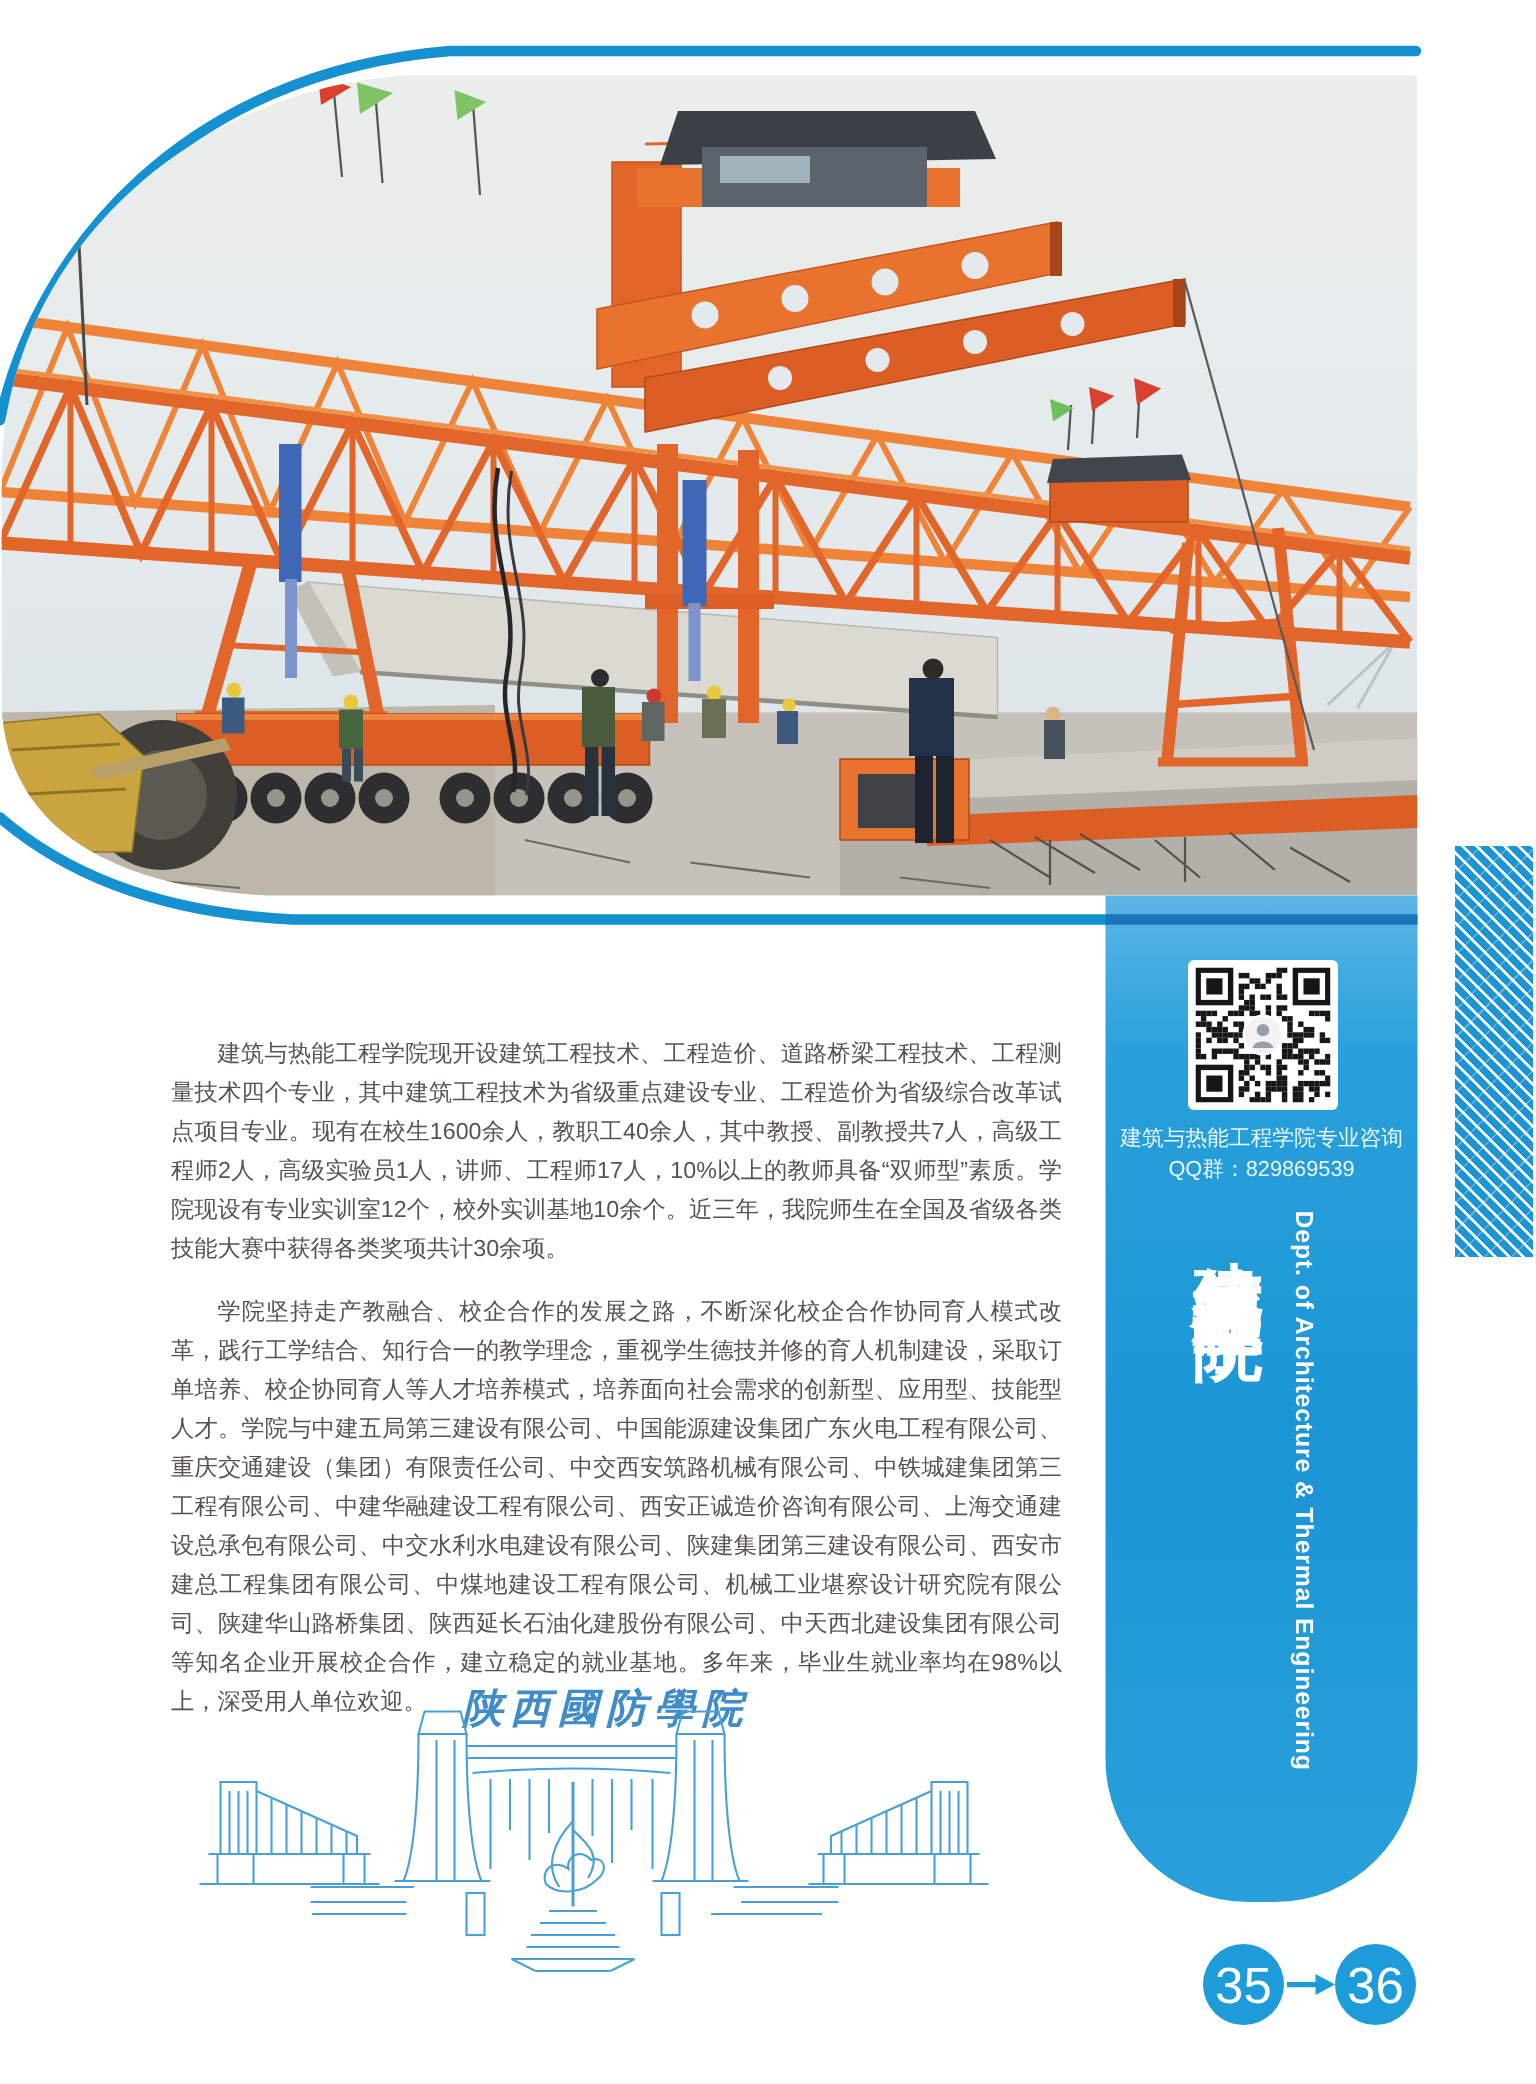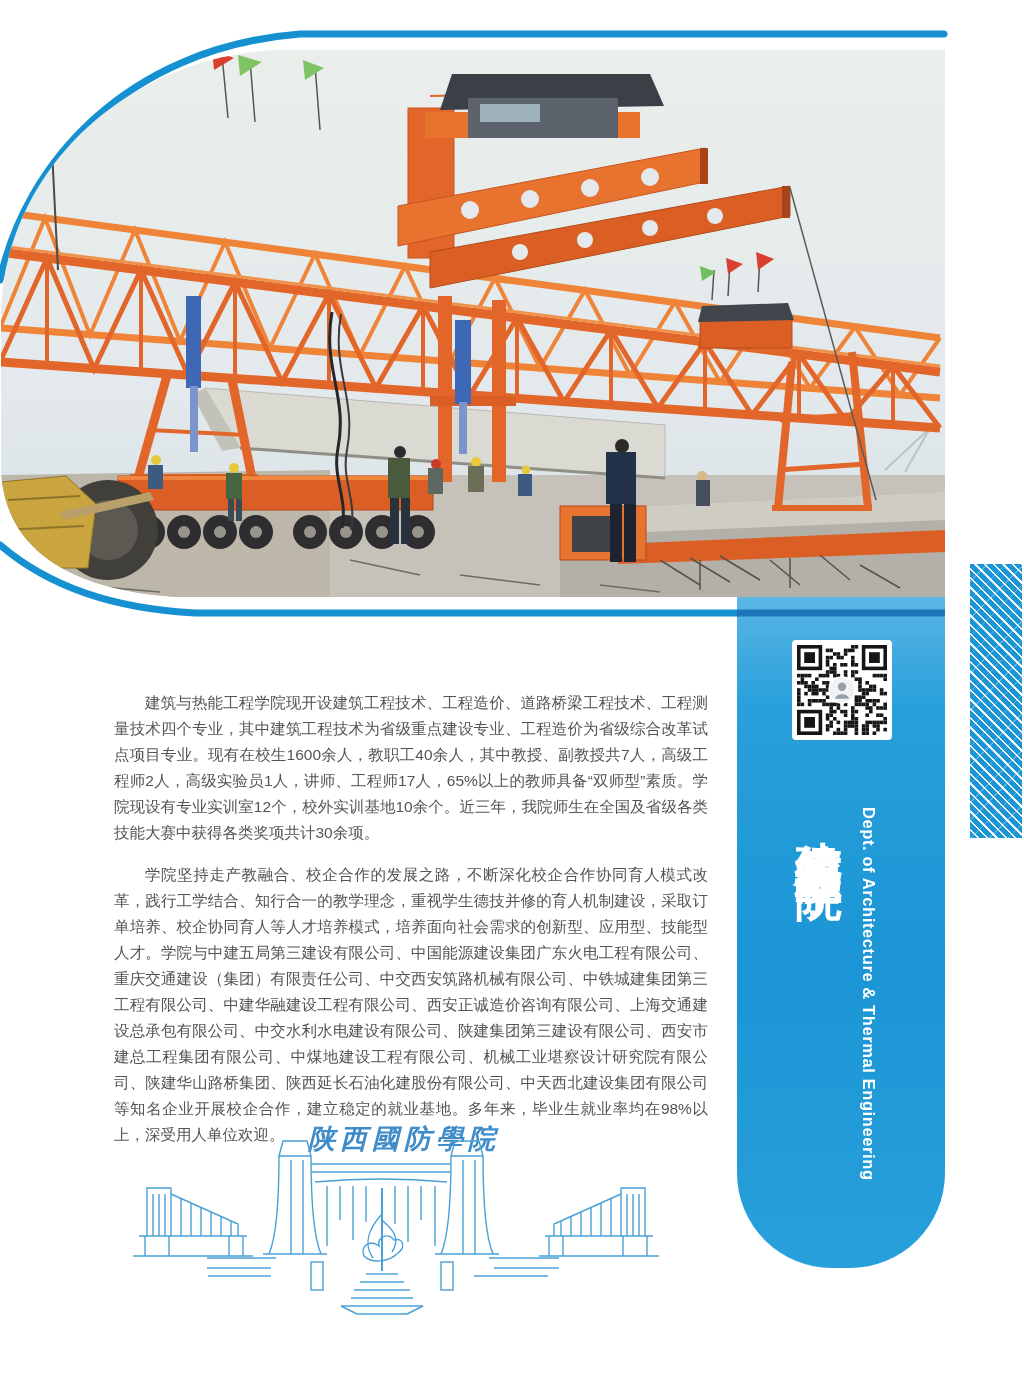--- a/index.html
+++ b/index.html
@@ -265,20 +265,24 @@
               <rect x="21" y="24" width="1" height="1"></rect>
             </g>
         </g>
         <g>
           <circle cx="12.5" cy="12.5" r="3.6" fill="#f2f2f2" stroke="#ffffff" stroke-width="0.4"></circle>
           <circle cx="12.5" cy="11.6" r="1.15" fill="#97a0a8"></circle>
           <path d="M10.6,14.9 C10.8,13.3 14.2,13.3 14.4,14.9 Z" fill="#97a0a8"></path>
         </g>
       </svg>
     </div>
+    <div class="qr-caption">
+      <div>建筑与热能工程学院专业咨询</div>
+      <div>QQ群：829869539</div>
+    </div>
     <div class="title-cn">建筑与热能工程学院</div>
     <div class="title-en">Dept. of Architecture &amp; Thermal Engineering</div>
   </aside>
 
   <div class="hatch"></div>
 
   <svg class="photo-svg" width="1024" height="640" viewBox="0 0 1024 640" role="img" aria-label="建筑工地照片：橙色架桥机（桥梁起重机）吊装混凝土箱梁，下方有运梁车、工人和红绿旗帜">
     <defs>
       <clipPath id="photoClip">
         <path d="M 272,50 H 945 V 597 H 178 C 80,591 4,556 1,468 L 1,312 C 4,180 115,61 272,50 Z"></path>
@@ -493,21 +497,21 @@
           </g>
         <g>
             <circle cx="436" cy="464" r="5" fill="#cc3b2a"></circle>
             <rect x="428" y="468" width="15" height="26" fill="#5d6660"></rect>
           </g>
       </g>
     </g>
   </svg>
 
   <main class="content">
-    <p>建筑与热能工程学院现开设建筑工程技术、工程造价、道路桥梁工程技术、工程测量技术四个专业，其中建筑工程技术为省级重点建设专业、工程造价为省级综合改革试点项目专业。现有在校生1600余人，教职工40余人，其中教授、副教授共7人，高级工程师2人，高级实验员1人，讲师、工程师17人，65%以上的教师具备“双师型”素质。学院现设有专业实训室12个，校外实训基地10余个。近三年，我院师生在全国及省级各类技能大赛中获得各类奖项共计30余项。</p>
+    <p>建筑与热能工程学院现开设建筑工程技术、工程造价、道路桥梁工程技术、工程测量技术四个专业，其中建筑工程技术为省级重点建设专业、工程造价为省级综合改革试点项目专业。现有在校生1600余人，教职工40余人，其中教授、副教授共7人，高级工程师2人，高级实验员1人，讲师、工程师17人，10%以上的教师具备“双师型”素质。学院现设有专业实训室12个，校外实训基地10余个。近三年，我院师生在全国及省级各类技能大赛中获得各类奖项共计30余项。</p>
     <p>学院坚持走产教融合、校企合作的发展之路，不断深化校企合作协同育人模式改革，践行工学结合、知行合一的教学理念，重视学生德技并修的育人机制建设，采取订单培养、校企协同育人等人才培养模式，培养面向社会需求的创新型、应用型、技能型人才。学院与中建五局第三建设有限公司、中国能源建设集团广东火电工程有限公司、重庆交通建设（集团）有限责任公司、中交西安筑路机械有限公司、中铁城建集团第三工程有限公司、中建华融建设工程有限公司、西安正诚造价咨询有限公司、上海交通建设总承包有限公司、中交水利水电建设有限公司、陕建集团第三建设有限公司、西安市建总工程集团有限公司、中煤地建设工程有限公司、机械工业堪察设计研究院有限公司、陕建华山路桥集团、陕西延长石油化建股份有限公司、中天西北建设集团有限公司等知名企业开展校企合作，建立稳定的就业基地。多年来，毕业生就业率均在98%以上，深受用人单位欢迎。</p>
   </main>
 
   <figure class="gate">
     <svg width="570" height="240" viewBox="0 0 570 240" class="gate-lines">
       <text x="293" y="32" text-anchor="middle" font-size="27" class="calligraphy" style="fill:var(--calligraphy)">陕西國防學院</text>
       <g fill="none" style="stroke:var(--lineart)" stroke-width="1.4">
 
         <path d="M168,40 l4,-15 h24 l4,15 z"></path>
         <path d="M168,40 C168,90 164,124 158,138"></path>
@@ -591,14 +595,24 @@
         <line x1="452" y1="120" x2="452" y2="140"></line>
           <line x1="438" y1="120" x2="438" y2="140"></line>
         <line x1="428" y1="140" x2="548" y2="140"></line>
 
         <line x1="97" y1="160" x2="160" y2="160"></line>
           <line x1="363" y1="160" x2="437" y2="160"></line>
       </g>
     </svg>
   </figure>
 
+  <div class="pagination">
+    <svg width="160" height="66" viewBox="0 0 160 66">
+      <circle cx="36" cy="33" r="27" fill="var(--circle)"></circle>
+      <circle cx="124" cy="33" r="27" fill="var(--circle)"></circle>
+      <line x1="65" y1="33" x2="86" y2="33" stroke="var(--circle)" stroke-width="3.5"></line>
+      <polygon points="84,26 97,33 84,40" fill="var(--circle)"></polygon>
+      <text x="36" y="45" text-anchor="middle" font-size="34" fill="#ffffff" class="pg-num">35</text>
+      <text x="124" y="45" text-anchor="middle" font-size="34" fill="#ffffff" class="pg-num">36</text>
+    </svg>
+  </div>
 
 </div>
 
 </body></html>

